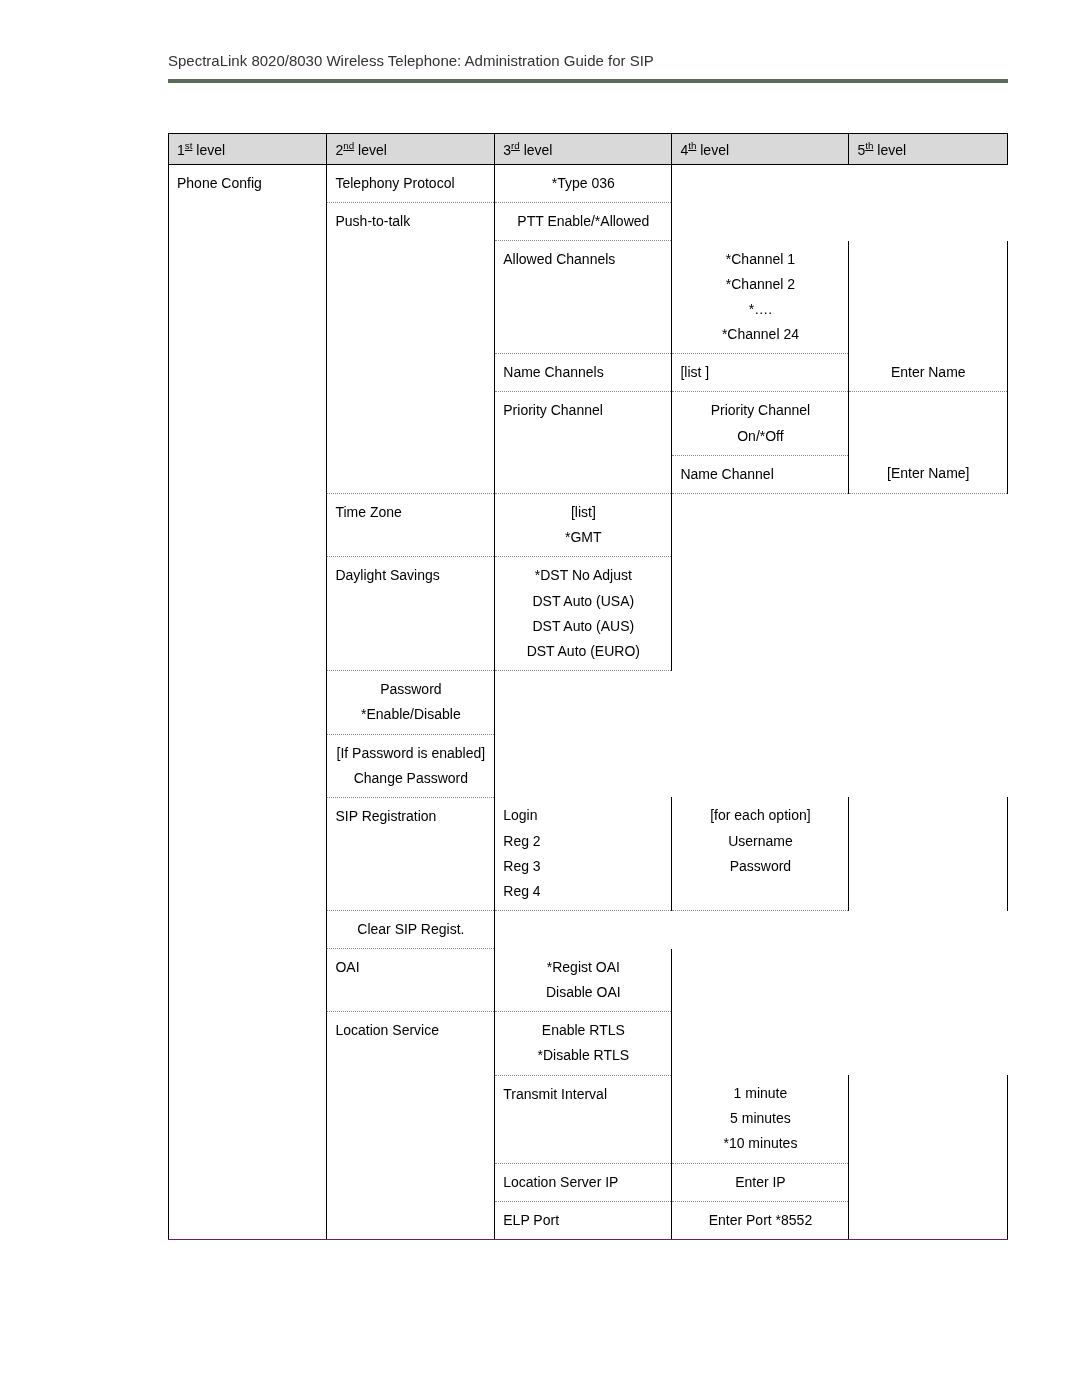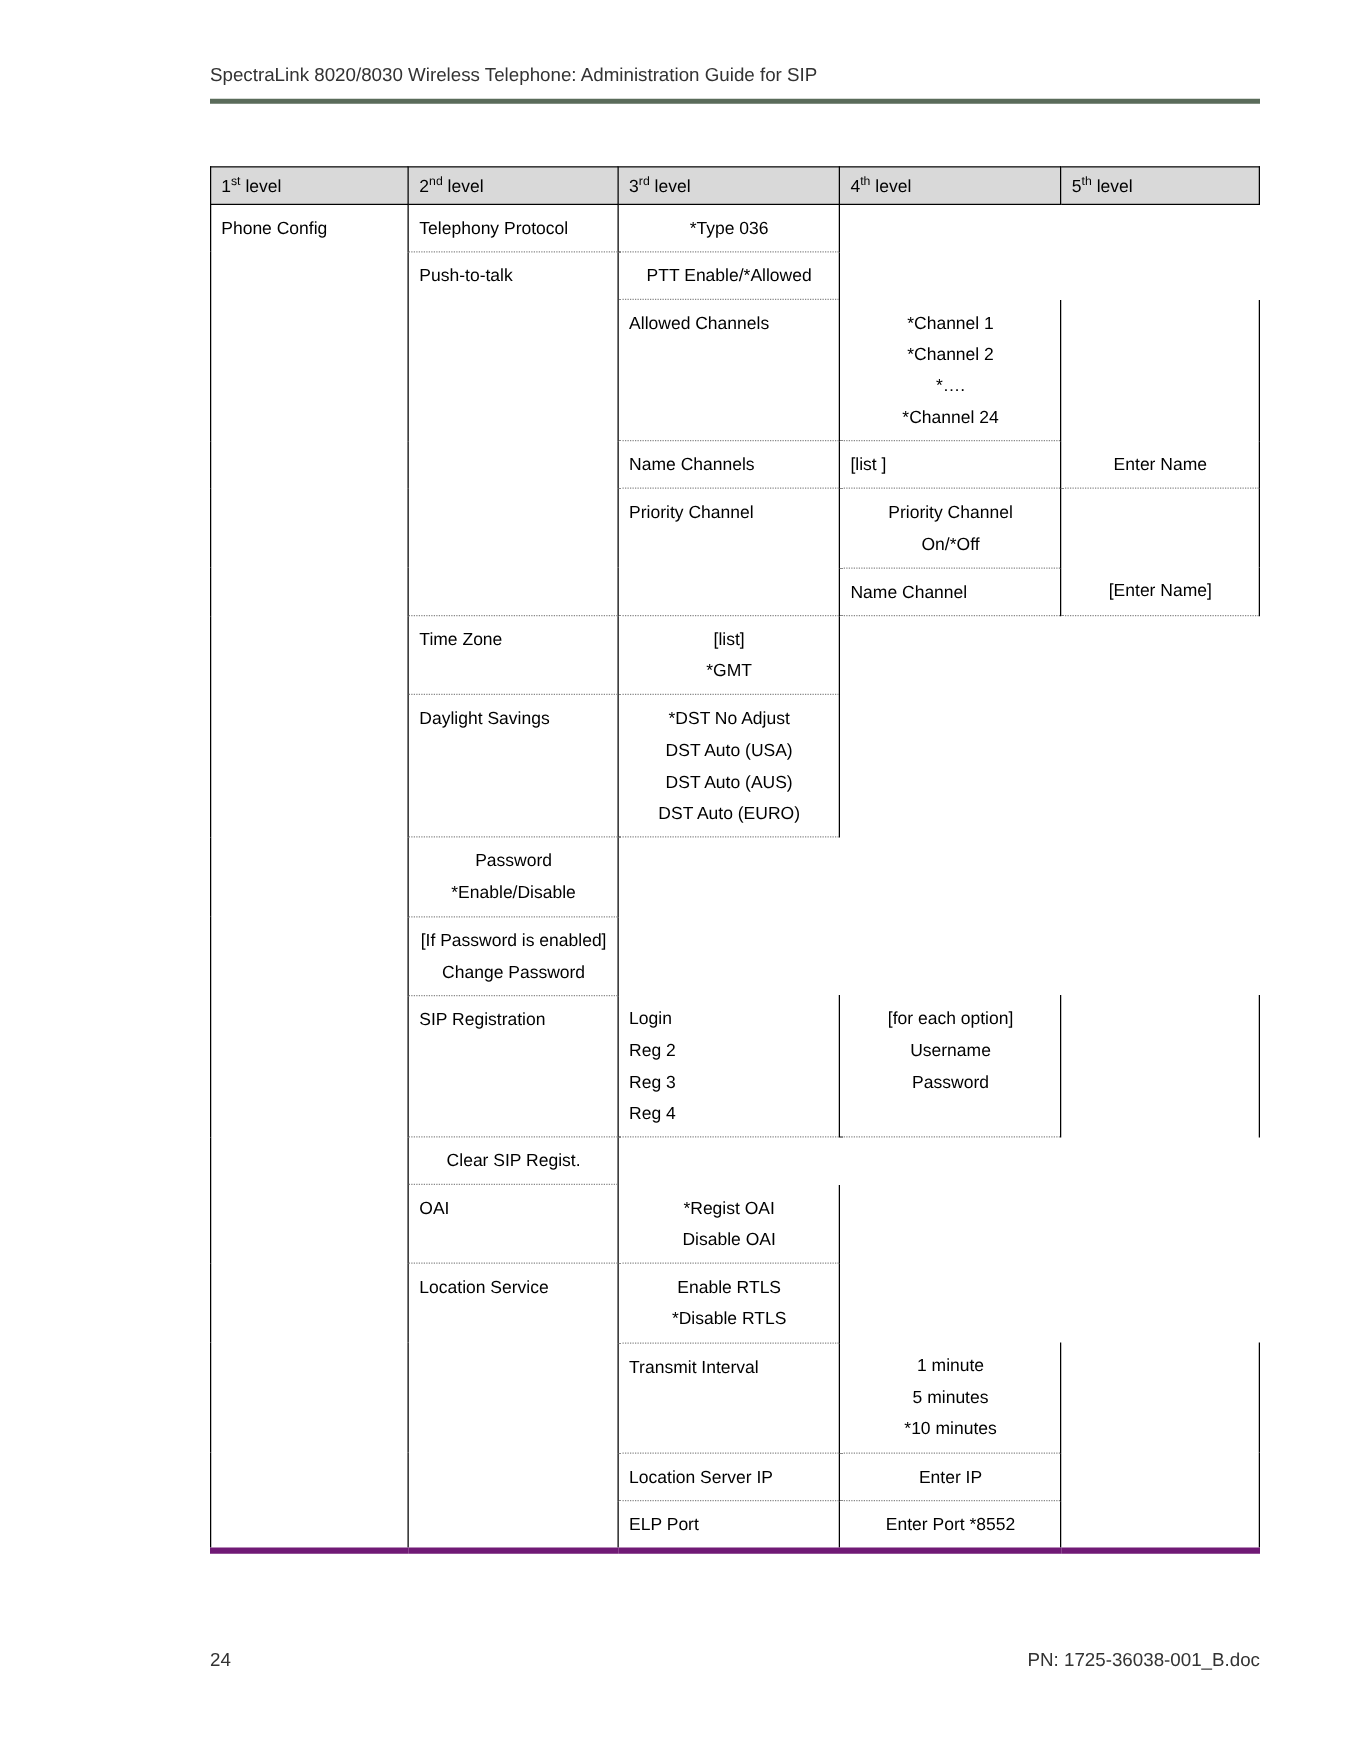--- a/index.html
+++ b/index.html
@@ -51,34 +51,34 @@
   }
   table.menu td {
     padding: 6px 8px;
     font-size: 14px;
     vertical-align: top;
     line-height: 1.8;
   }
   
   .bl { border-left: 1px solid #000; }
   .br { border-right: 1px solid #000; text-align: center; }
-  .bb { border-bottom: 5px solid #701a75; }
+  .bb { border-bottom: 1px solid #701a75; }
   
   .dtb { border-bottom: 1px dotted #888; }
   .footer {
     position: absolute;
     bottom: 60px;
     left: 120px;
     right: 120px;
     display: flex;
     justify-content: space-between;
     font-size: 15px;
     color: #333;
   }
-  sup { font-size: 0.7em; }
+  sup { font-size: 0.7em; text-decoration: underline; }
 </style>
 </head>
 <body>
 
 <div class="page">
 
   <div class="doc-header">SpectraLink 8020/8030 Wireless Telephone: Administration Guide for SIP</div>
   <div class="header-rule"></div>
 
 
@@ -248,17 +248,13 @@
 
     <tr>
       <td class="bl bb">ELP Port</td>
       <td class="bl bb br">Enter Port  *8552</td>
       <td class="bb br"></td>
     </tr>
 
   </tbody>
     </table>
 
-  <div class="footer">
-    <span>24</span>
-    <span>PN: 1725-36038-001_B.doc</span>
-  </div>
 </div>
 
 </body></html>

